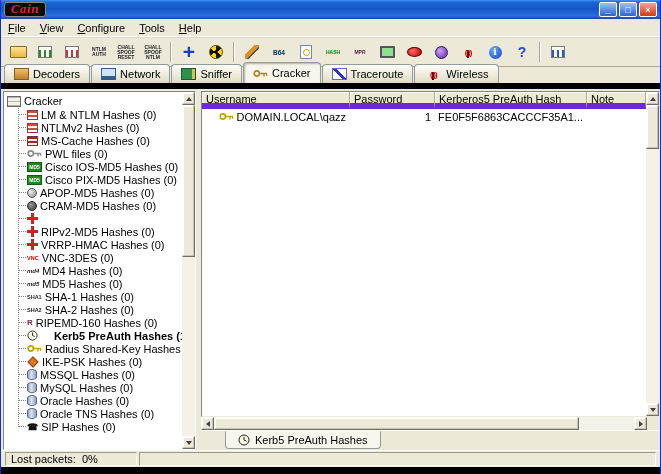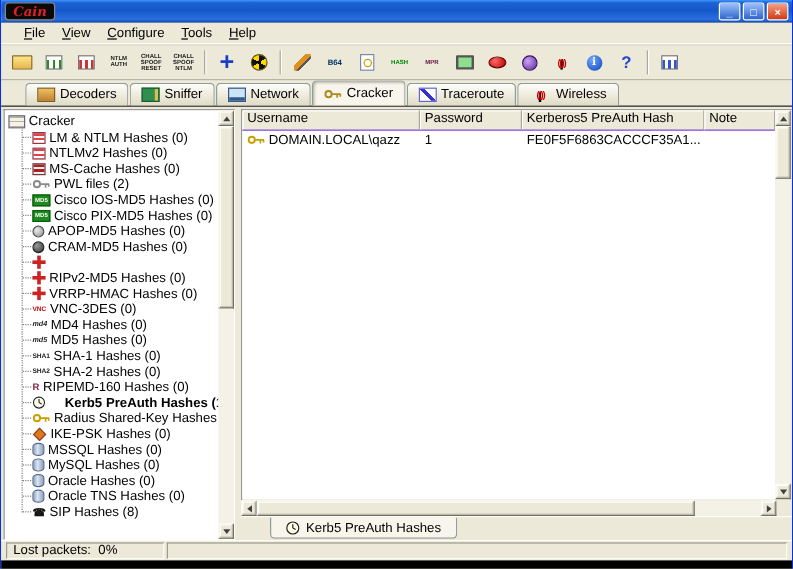--- a/index.html
+++ b/index.html
@@ -11,21 +11,21 @@
   .titlebar{height:19px;flex:none;display:flex;align-items:center;padding:5px 3px;gap:2px;
     background:linear-gradient(180deg,#3d95ff 0%,#1c63d5 12%,#1557c8 45%,#2a6fe0 85%,#1346a0 100%);}
   .logo{background:#0a0a0a;color:#e1211e;font-style:italic;font-weight:bold;font-family:"DejaVu Serif",serif;
     font-size:11px;line-height:14px;height:15px;padding:0 6px;border-radius:3px;border:1px solid #8a8a8a;}
   .title-fill{flex:1;}
   .win-btn{width:18px;height:15px;border-radius:2px;border:1px solid #fff;color:#fff;font-size:9px;font-weight:bold;
     display:flex;align-items:center;justify-content:center;background:linear-gradient(#9cc1f7,#2d63cf);}
   .win-btn.close{background:linear-gradient(#f5a18a,#d43a10);}
 
   
-  .menubar{height:18px;flex:none;display:flex;align-items:center;padding-left:12px;background:#ECE9D8;border-bottom:1px solid #fff;}
+  .menubar{height:18px;flex:none;display:flex;align-items:center;padding-left:0;background:#ECE9D8;border-bottom:1px solid #fff;}
   .menu-item{display:inline-block;padding:2px 7px;}
   .menu-item::first-letter{text-decoration:underline;}
 
   
   .toolbar{height:30px;flex:none;display:flex;align-items:center;padding:2px 4px;gap:1px;background:#ECE9D8;
     border-top:1px solid #ddd9c8;border-bottom:1px solid #aca899;}
   .tb-btn{width:26px;height:24px;display:flex;align-items:center;justify-content:center;flex:none;}
   .tb-sep{width:2px;height:20px;border-left:1px solid #aca899;border-right:1px solid #fff;margin:0 3px;flex:none;}
 
   
@@ -60,21 +60,21 @@
   .wireless-icon,.wireless-tab-icon{width:18px;height:12px;color:#cc0000;font-size:8px;font-weight:bold;letter-spacing:-1px;
     background:linear-gradient(#000,#000) center bottom/2px 8px no-repeat;}
   .wireless-icon::before,.wireless-tab-icon::before{content:"((";}
   .wireless-icon::after,.wireless-tab-icon::after{content:"))";}
   .info-icon{width:13px;height:13px;border-radius:50%;background:radial-gradient(circle at 35% 30%,#6aa8f8,#1040c0);color:#fff;}
   .info-icon::before{content:"i";font-family:"DejaVu Serif",serif;font-weight:bold;font-size:9px;}
   .help-icon{width:13px;height:15px;color:#2448c8;}
   .help-icon::before{content:"?";font-weight:bold;font-size:14px;}
 
   
-  .tabstrip{height:22px;flex:none;display:flex;align-items:flex-end;padding-left:20px;background:#ECE9D8;border-bottom:1px solid #000000;text-align:right;}
+  .tabstrip{height:22px;flex:none;display:flex;align-items:flex-end;padding-left:3px;background:#ECE9D8;border-bottom:6px solid #000000;text-align:right;}
   .tab{height:19px;display:flex;align-items:center;gap:4px;padding:0 9px;margin-right:1px;white-space:nowrap;
     border:1px solid #919b9c;border-bottom:none;border-radius:4px 4px 0 0;background:linear-gradient(#fdfdfa,#ece9d8 60%,#dfdbc8);}
   .tab.active{height:21px;background:#f7f5ec;box-shadow:inset 1px 1px 2px #b5b1a2;}
   .decoders-tab-icon{background:linear-gradient(#f0c060,#c08030);border:1px solid #806020;}
   .network-tab-icon{background:#cde4f7;border:1px solid #345a8a;box-shadow:inset 0 -3px 0 #345a8a;}
   .sniffer-tab-icon{background:#2f8f4f;border:1px solid #1a5a30;box-shadow:inset -3px 0 0 #d8c050;}
   .traceroute-tab-icon{background:#fff;border:1px solid #6666cc;background-image:linear-gradient(45deg,transparent 42%,#3333cc 42% 58%,transparent 58%);}
   .ccdu-tab-icon{background:#1f7f1f;color:#fff;border:1px solid #0c4c0c;}
   .ccdu-tab-icon::before{content:"#";font-size:9px;font-weight:bold;}
 
@@ -127,25 +127,25 @@
   .sb-thumb{position:absolute;left:0;right:0;background:#ece9d8;
     border:1px solid;border-color:#fdfdf8 #716f64 #716f64 #fdfdf8;box-shadow:inset -1px -1px 0 #c8c4b4,inset 1px 1px 0 #fff;}
   .sb-thumb.h{top:0;bottom:0;left:0;right:auto;}
 
   
   .splitter{width:5px;flex:none;background:#ECE9D8;}
   .rightpane{flex:1;display:flex;flex-direction:column;min-width:0;}
   .tablewrap{flex:1;display:flex;min-height:0;border:1px solid;border-color:#848484 transparent transparent #848484;}
   .datatable{flex:1;display:flex;flex-direction:column;background:#fff;min-width:0;}
   .thead{display:grid;grid-template-columns:148px 85px 152px 1fr;height:17px;flex:none;}
-  .th{background:#ece9d8;border-right:1px solid #aca899;border-bottom:1px solid #6d28d9;
+  .th{background:#ece9d8;border-right:1px solid #aca899;border-bottom:6px solid #6d28d9;
     box-shadow:inset 1px 1px 0 #fff;padding:1px 4px;white-space:nowrap;overflow:hidden;}
   .tbody{flex:1;background:#fff;}
   .tr{display:grid;grid-template-columns:148px 85px 152px 1fr;height:15px;}
-  .td{display:flex;align-items:center;padding:0 4px;white-space:nowrap;overflow:hidden;}
+  .td{display:flex;align-items:center;padding:0 4px;white-space:nowrap;overflow:hidden;justify-content:flex-end;}
 
   
   .bottom-tabs{height:20px;flex:none;display:flex;align-items:flex-start;background:#ECE9D8;padding-left:24px;border-top:1px solid #fdfdf8;}
   .btab{display:flex;align-items:center;gap:5px;height:18px;padding:0 12px;background:#f7f5ec;
     border:1px solid #919b9c;border-top:1px solid #f7f5ec;border-radius:0 0 4px 4px;}
 
   
   .statusbar{height:17px;flex:none;display:flex;gap:2px;background:#ECE9D8;padding:1px 4px;border-top:1px solid #fdfdf8;}
   .status-cell{border:1px solid;border-color:#9d9a8b #fdfdf8 #fdfdf8 #9d9a8b;display:flex;align-items:center;padding:0 5px;white-space:pre;}
   .status-cell.first{width:132px;flex:none;}
@@ -249,26 +249,26 @@
         <span class="tbi traffic-chart-icon"></span>
       </div>
     </div>
 
   <div class="tabstrip" id="tabstrip">
       <div class="tab">
         <span class="tabicon decoders-tab-icon"></span>
         <span>Decoders</span>
       </div>
       <div class="tab">
+        <span class="tabicon network-tab-icon"></span>
+        <span>Network</span>
+      </div>
+      <div class="tab">
         <span class="tabicon sniffer-tab-icon"></span>
         <span>Sniffer</span>
-      </div>
-      <div class="tab">
-        <span class="tabicon network-tab-icon"></span>
-        <span>Network</span>
       </div>
       <div class="tab active">
         <span class="tabicon cracker-tab-icon svgwrap">
           <svg width="15" height="11" viewBox="0 0 15 11">
             <circle cx="3.8" cy="5.5" r="2.6" fill="none" stroke="#b08820" stroke-width="1.6"></circle>
             <path d="M6.5 5.5H14M11 5.5v3M13.6 5.5v2.2" stroke="#b08820" stroke-width="1.4" fill="none"></path>
           </svg>
         </span>
         <span>Cracker</span>
       </div>
@@ -303,21 +303,21 @@
               <span class="ti mscache-hash-icon"></span>
               <span class="tree-label">MS-Cache Hashes (0)</span>
             </div>
             <div class="tree-item">
               <span class="ti pwl-key-icon svgwrap">
                 <svg width="15" height="11" viewBox="0 0 15 11">
                   <circle cx="3.8" cy="5.5" r="2.6" fill="none" stroke="#8a8a8a" stroke-width="1.6"></circle>
                   <path d="M6.5 5.5H14M11 5.5v3M13.6 5.5v2.2" stroke="#8a8a8a" stroke-width="1.4" fill="none"></path>
                 </svg>
               </span>
-              <span class="tree-label">PWL files (2)</span>
+              <span class="tree-label">PWL files (0)</span>
             </div>
             <div class="tree-item">
               <span class="ti cisco-ios-icon">MD5</span>
               <span class="tree-label">Cisco IOS-MD5 Hashes (0)</span>
             </div>
             <div class="tree-item">
               <span class="ti cisco-pix-icon">MD5</span>
               <span class="tree-label">Cisco PIX-MD5 Hashes (0)</span>
             </div>
             <div class="tree-item">
@@ -396,21 +396,21 @@
             <div class="tree-item">
               <span class="ti database-icon"></span>
               <span class="tree-label">Oracle Hashes (0)</span>
             </div>
             <div class="tree-item">
               <span class="ti database-icon"></span>
               <span class="tree-label">Oracle TNS Hashes (0)</span>
             </div>
             <div class="tree-item">
               <span class="ti sip-phone-icon"></span>
-              <span class="tree-label">SIP Hashes (8)</span>
+              <span class="tree-label">SIP Hashes (0)</span>
             </div>
           </div>
       </div>
       <div class="vscroll">
         <div class="sb-btn up"></div>
         <div class="sb-track">
           <div class="sb-thumb" style="top:0;height:46%;"></div>
         </div>
         <div class="sb-btn down"></div>
       </div>

